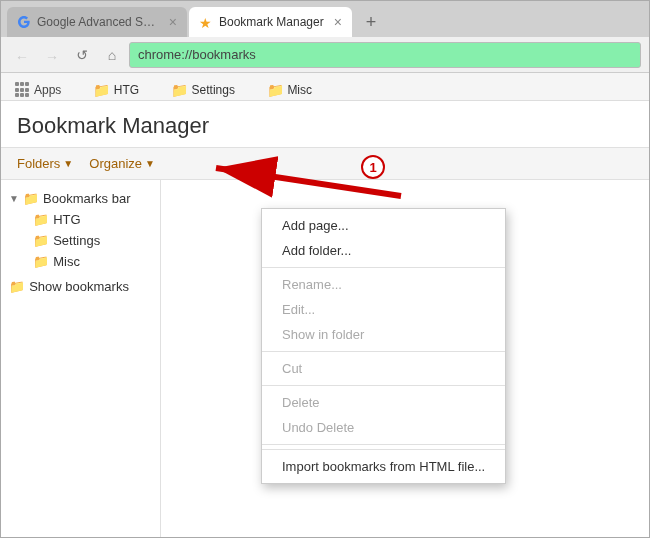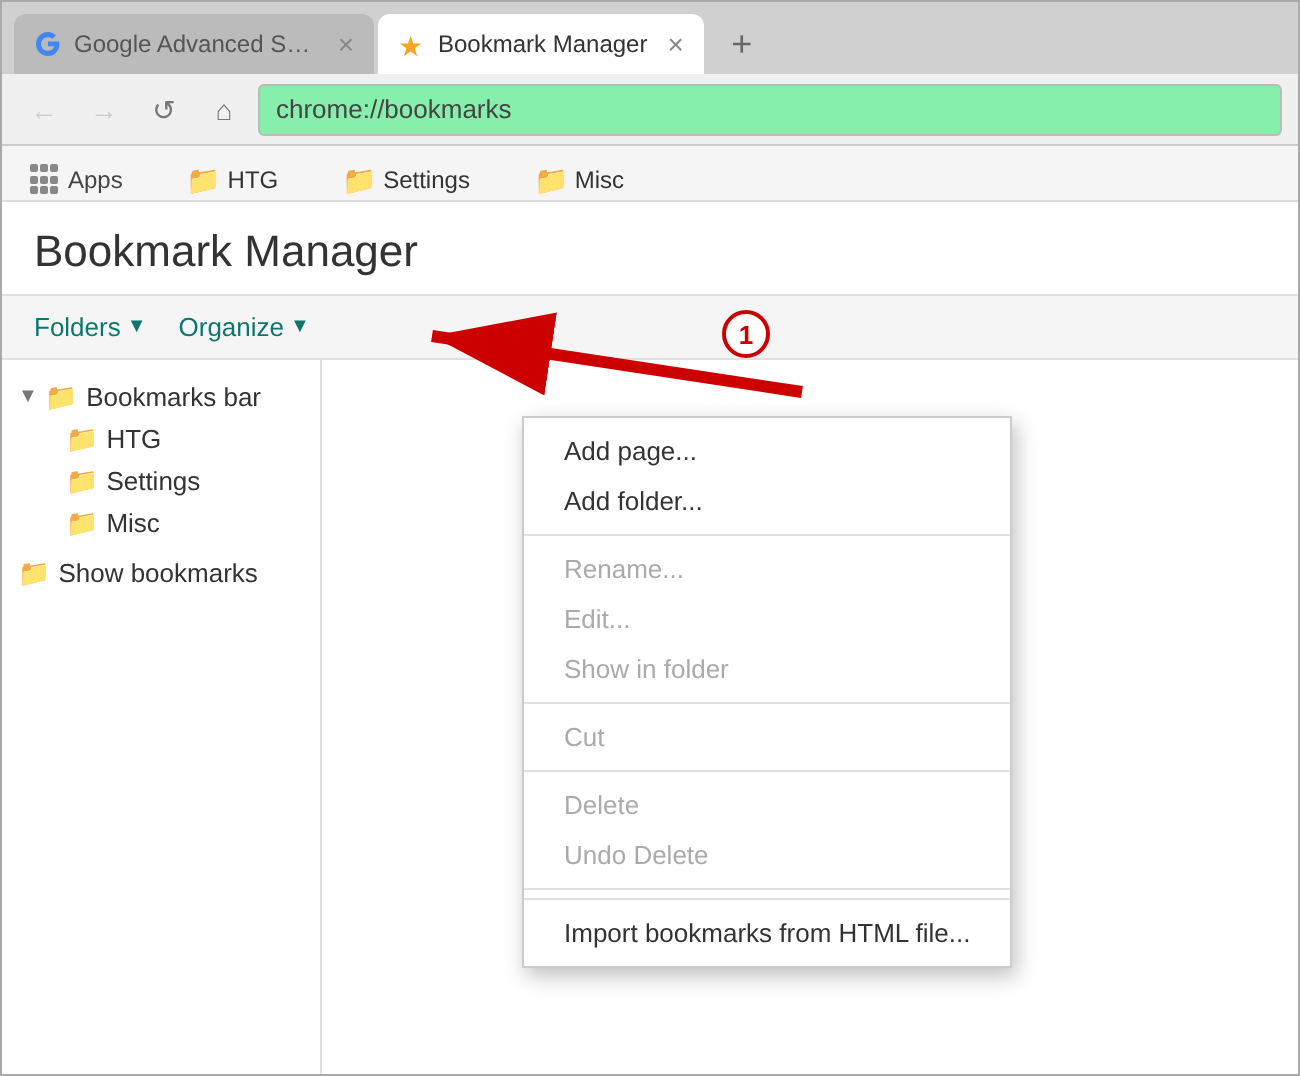--- a/index.html
+++ b/index.html
@@ -33,21 +33,21 @@
     .folder-icon-sm { color: #e8a000; font-size: 14px; }
 
     
     .main-content { flex: 1; background: #fff; display: flex; flex-direction: column; position: relative; overflow: hidden; }
 
     
     .page-header { padding: 12px 16px 8px; font-size: 22px; color: #333; font-weight: normal; border-bottom: 1px solid #e0e0e0; }
 
     
     .bm-toolbar { display: flex; align-items: center; padding: 4px 8px; border-bottom: 1px solid #e0e0e0; background: #f5f5f5; }
-    .bm-toolbar-btn { display: flex; align-items: center; gap: 3px; padding: 4px 8px; cursor: pointer; font-size: 13px; color: #0f766e; border-radius: 3px; }
+    .bm-toolbar-btn { display: flex; align-items: center; gap: 3px; padding: 4px 8px; cursor: pointer; font-size: 13px; color: #a16207; border-radius: 3px; }
     .chevron-down { font-size: 10px; }
 
     
     .content-area { flex: 1; display: flex; }
     .sidebar { width: 160px; border-right: 1px solid #e0e0e0; padding: 8px 0; }
     .sidebar-folder { padding: 3px 8px; display: flex; align-items: center; gap: 4px; font-size: 13px; color: #333; cursor: pointer; }
     .folder-icon { color: #e8a000; }
     .tree-indent { padding-left: 20px; }
     .tree-children { padding-left: 12px; }
     .triangle { font-size: 10px; color: #777; }

